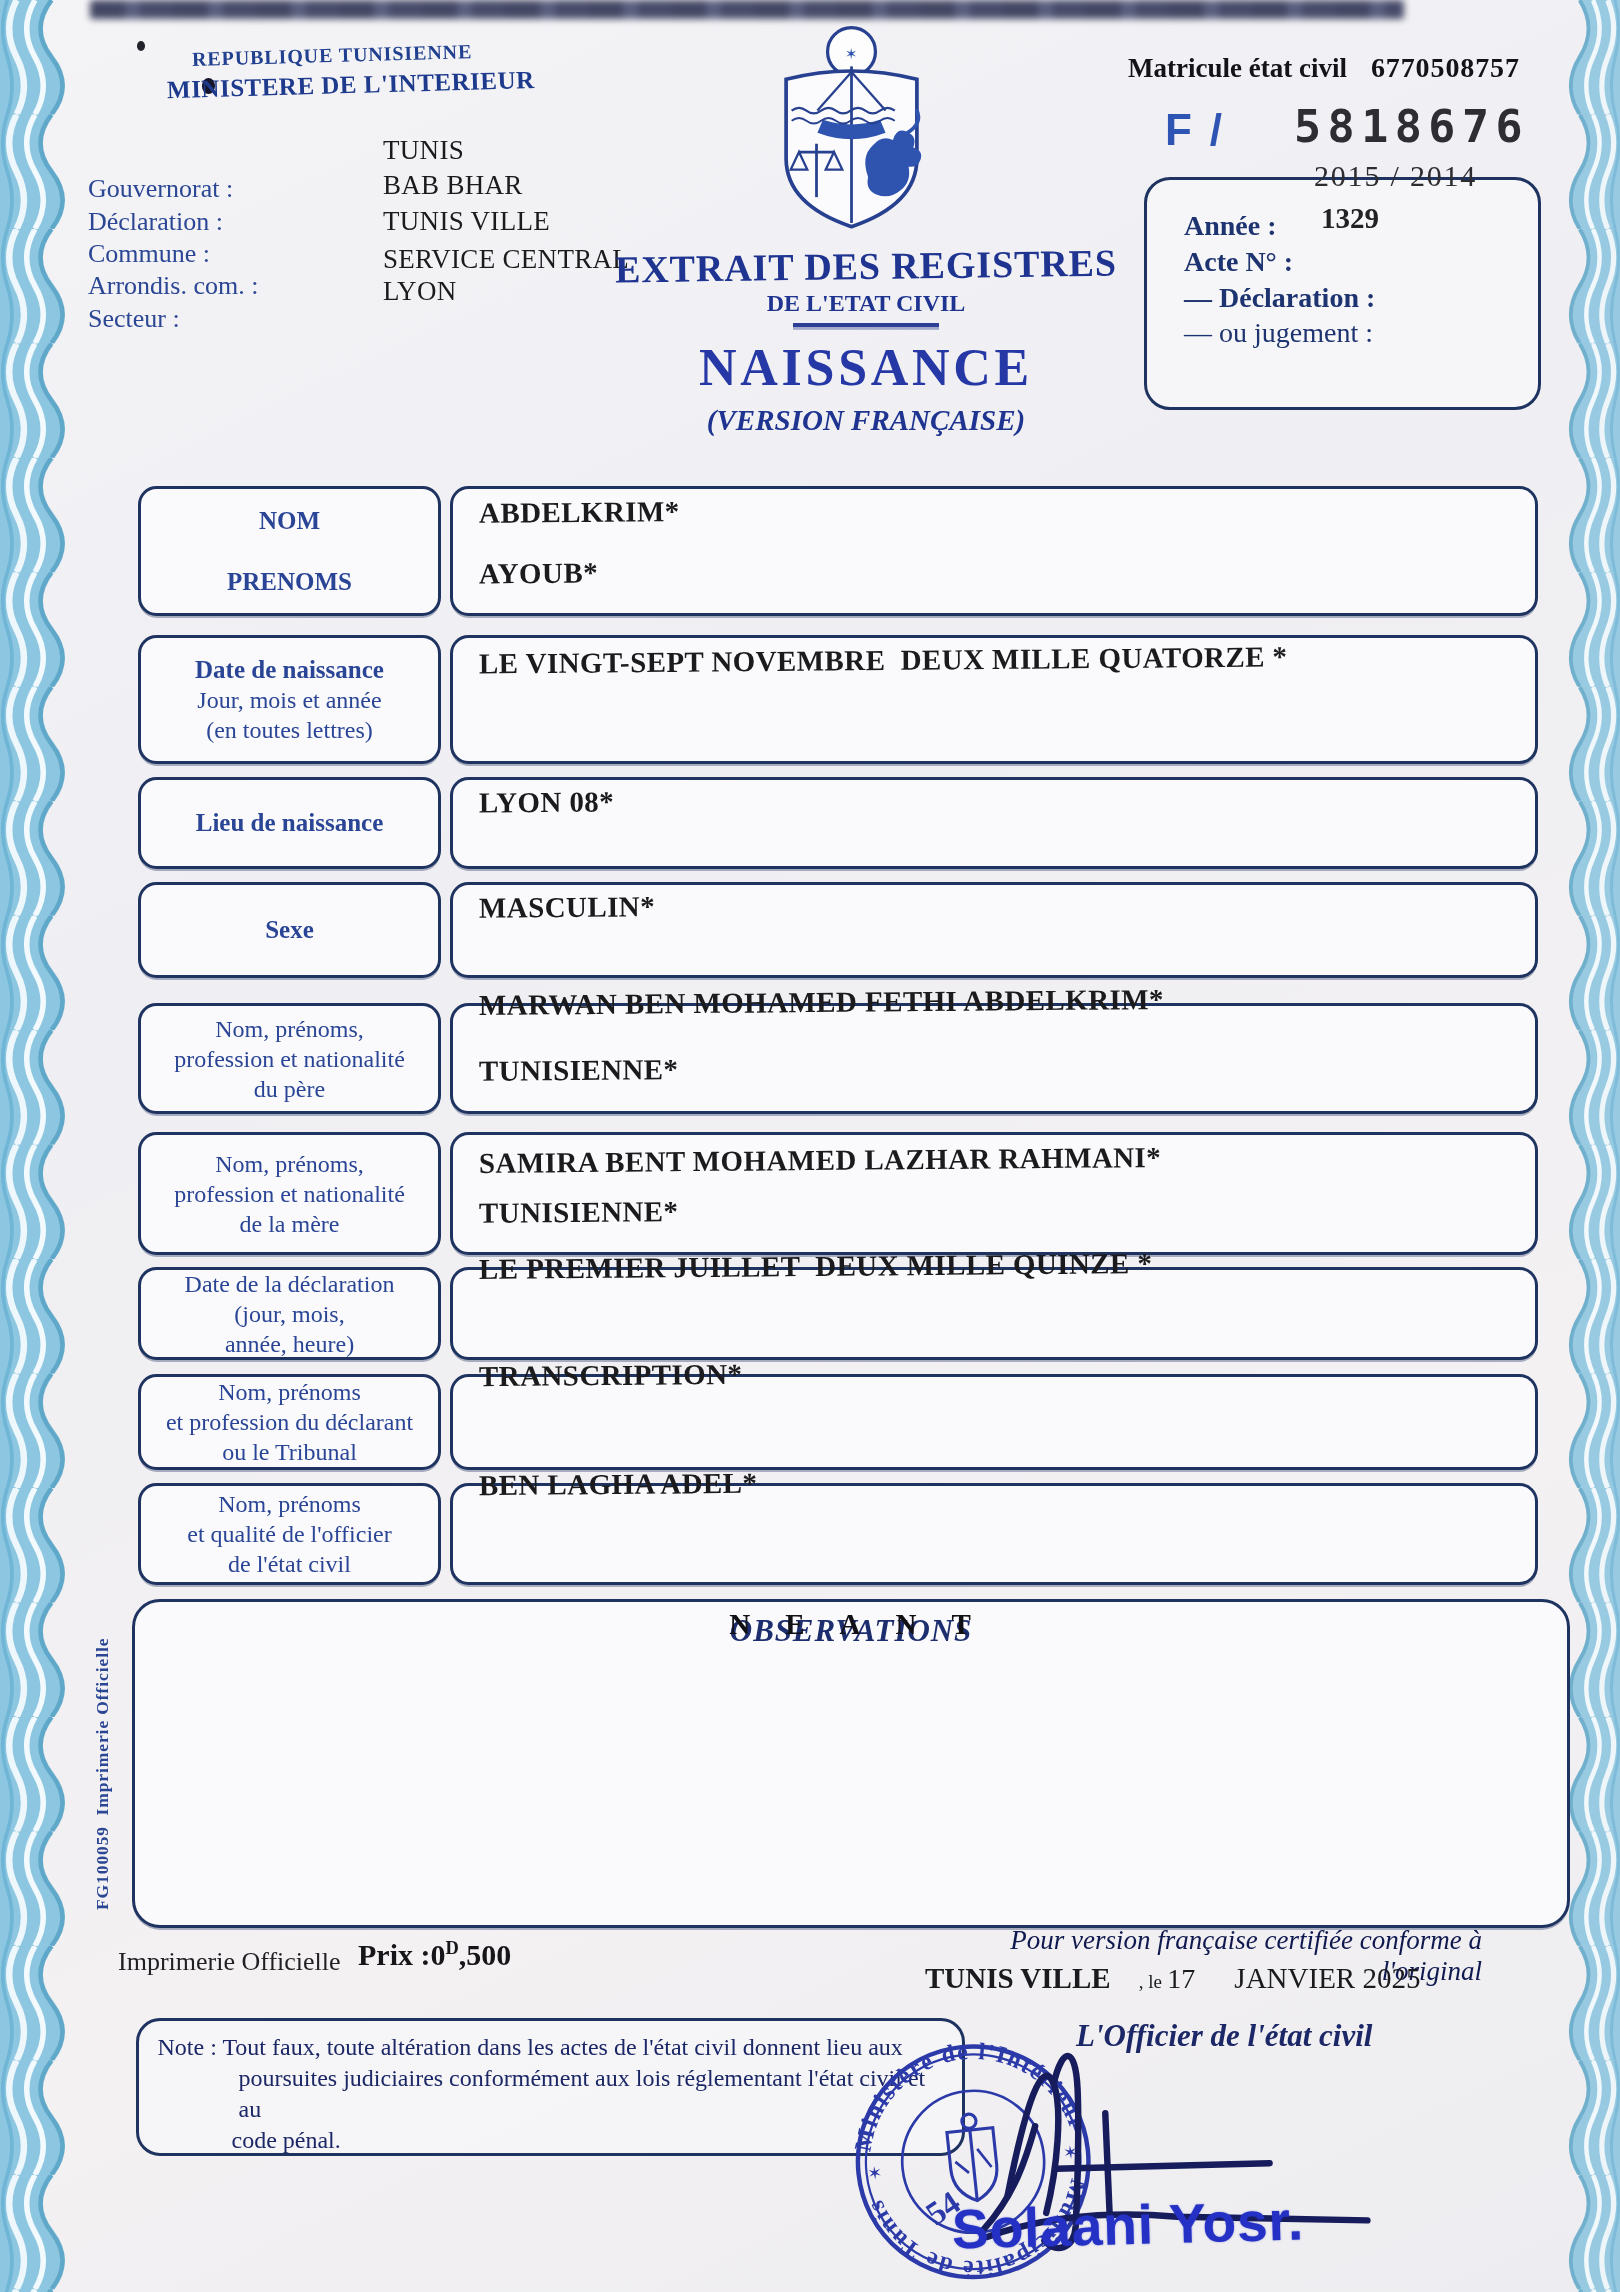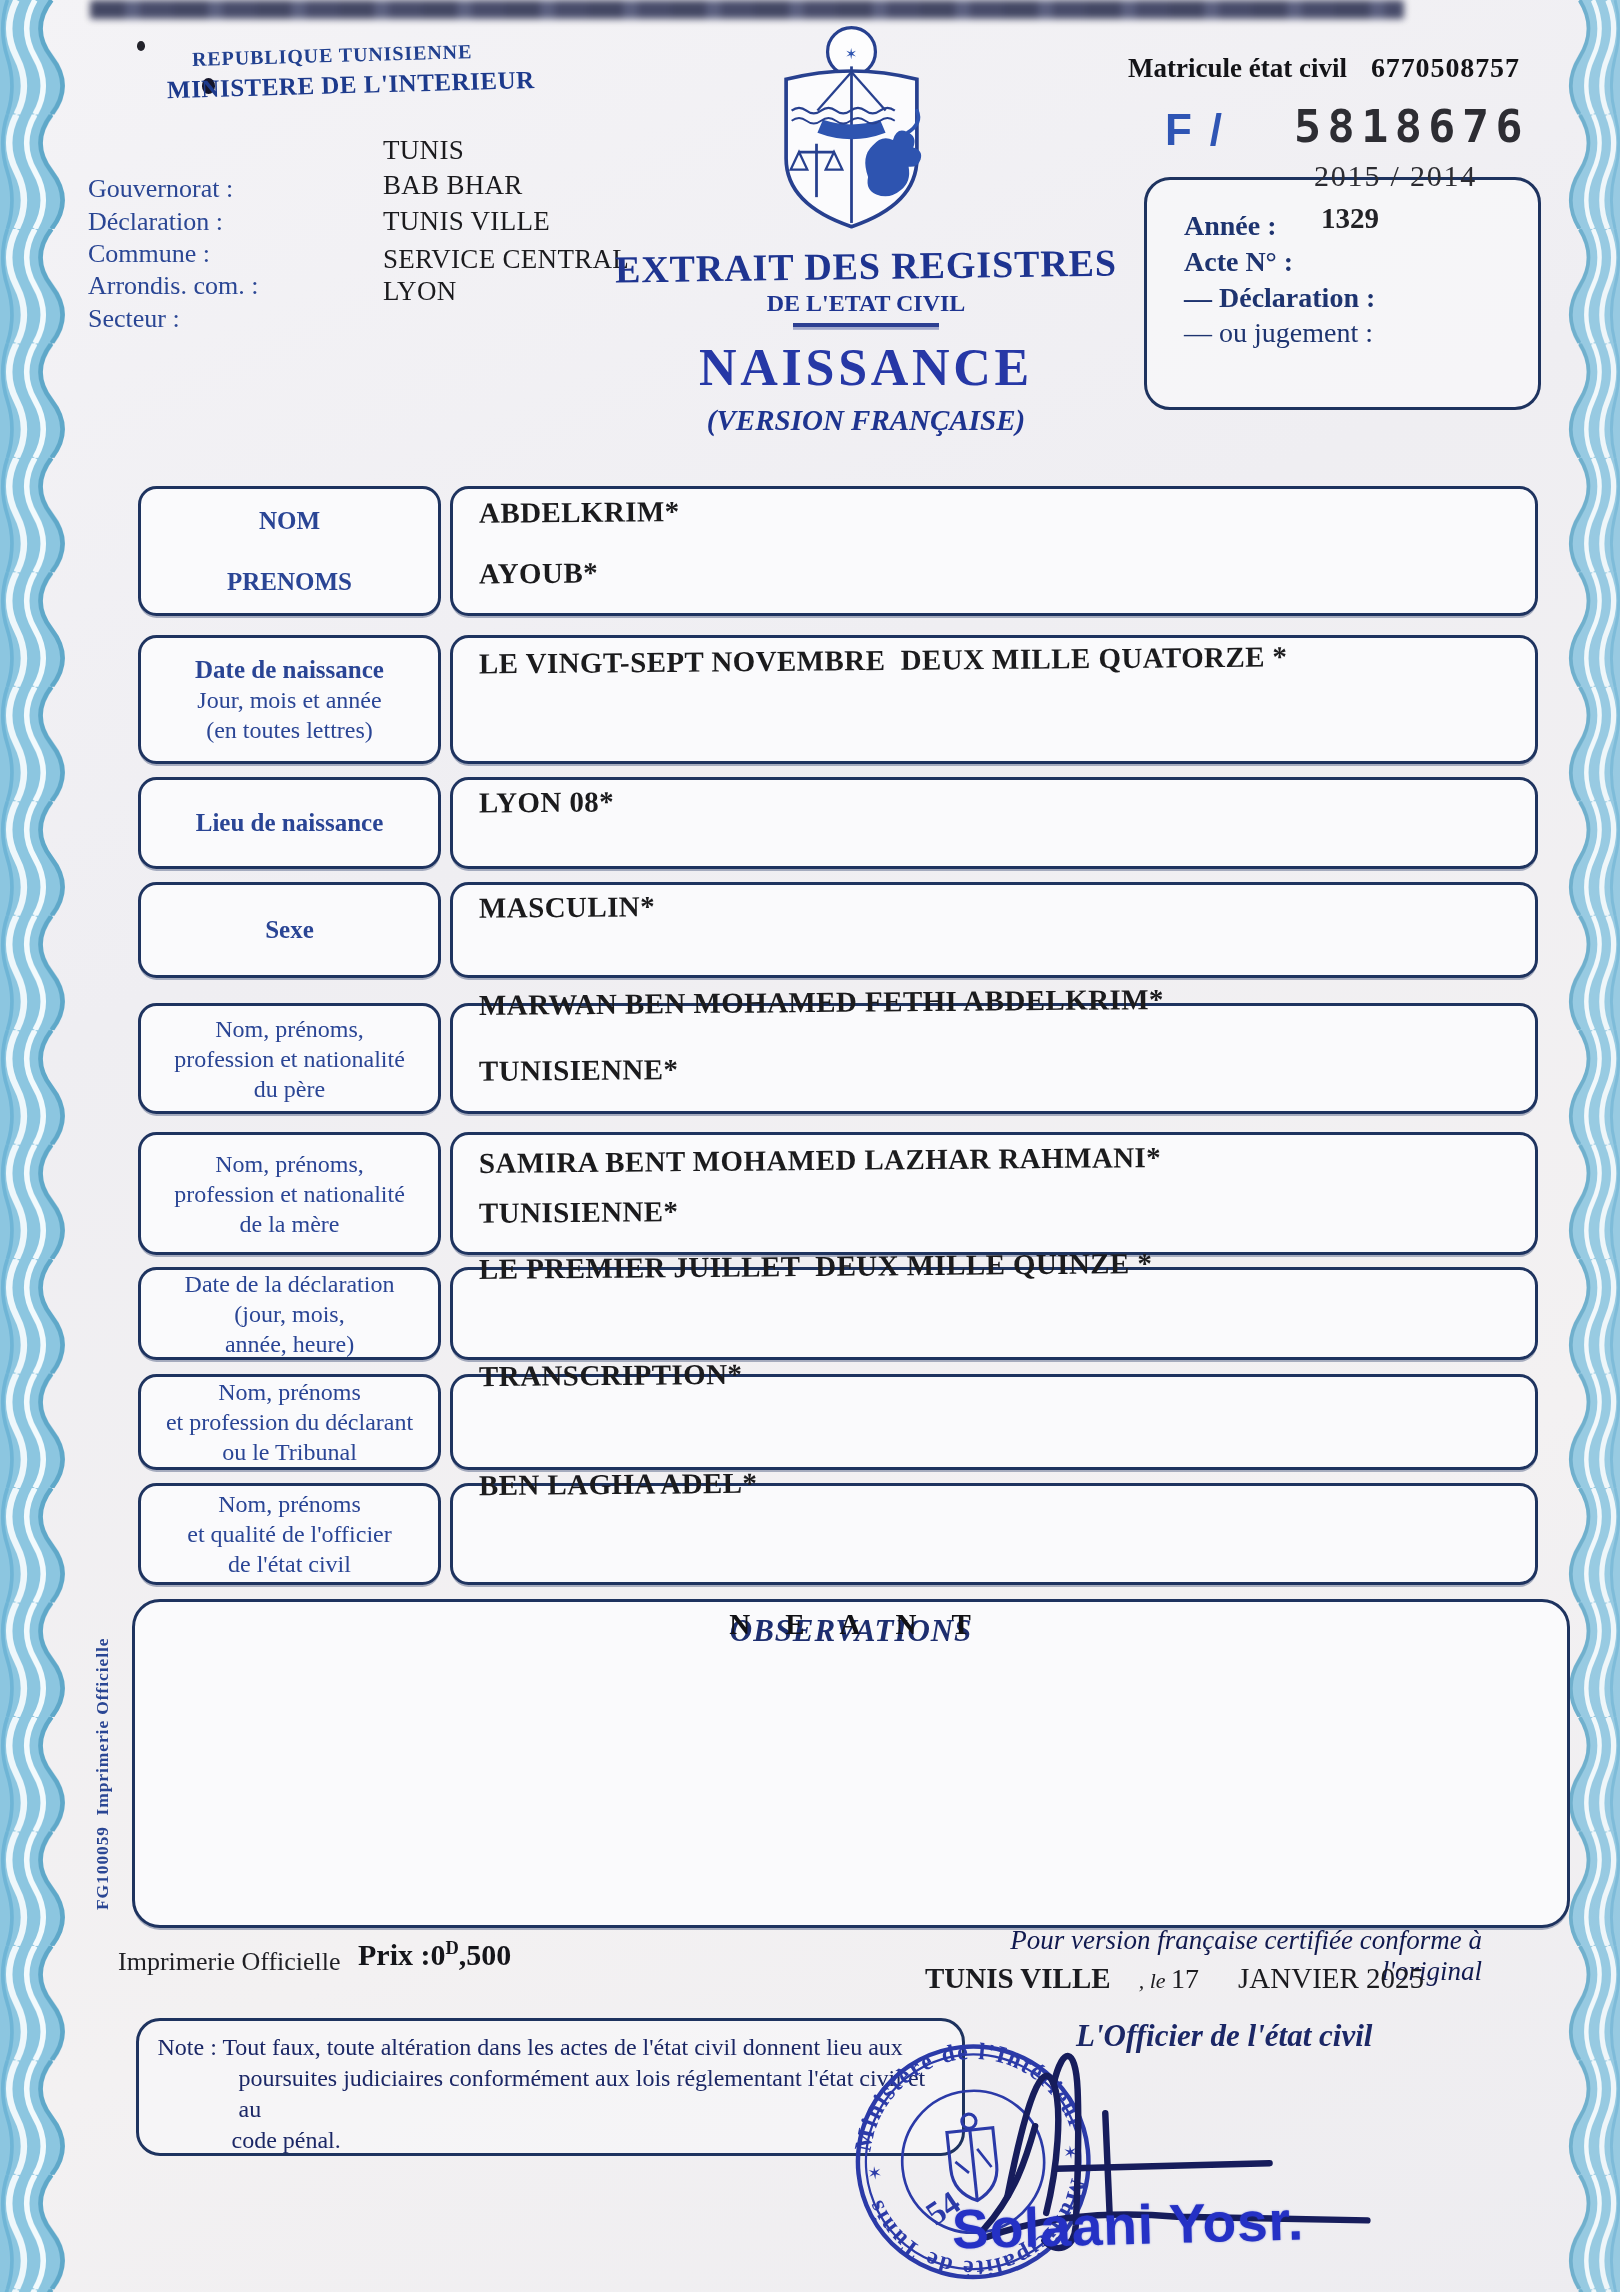--- a/index.html
+++ b/index.html
@@ -78,21 +78,21 @@
   .side-code{position:absolute;left:92px;top:1661px;height:249px;writing-mode:vertical-rl;
     transform:rotate(180deg);font-weight:700;font-size:17.5px;color:#2a4694;letter-spacing:0.9px;white-space:pre;}
   
   .imprimerie{position:absolute;left:118px;top:1947px;font-size:26px;color:#1f1f24;}
   .prix{position:absolute;left:358px;top:1938px;font-size:30px;font-weight:700;color:#15151a;}
   .prix sup{font-size:18.5px;}
   .certif{position:absolute;left:915px;top:1925px;width:567px;text-align:right;font-style:italic;
     font-size:27px;color:#10194f;}
   .place-date{position:absolute;left:925px;top:1962px;color:#1b1b1f;}
   .pd-place{font-size:29px;font-weight:700;}
-  .pd-le{font-style:italic;font-size:22px;margin-left:28px;}
+  .pd-le{font-size:19px;margin-left:28px;}
   .pd-day{font-size:28px;margin-left:5.5px;}
   .pd-month{font-size:29px;margin-left:39px;}
   .note-box{position:absolute;left:136px;top:2018px;width:829px;height:138px;border:3.7px solid #1e335f;
     border-radius:24px;background:rgba(250,250,252,.5);font-size:24px;color:#1b2766;line-height:31px;
     padding:11px 16.6px 0 18.5px;box-sizing:border-box;}
   .note-l2{margin-left:81px;}
   .note-l3{margin-left:74px;}
   .officer-title{position:absolute;left:1076px;top:2018px;font-size:31px;font-weight:700;font-style:italic;
     color:#1b2766;}
   .stamp{position:absolute;left:829px;top:2027px;transform:rotate(-6deg);}

